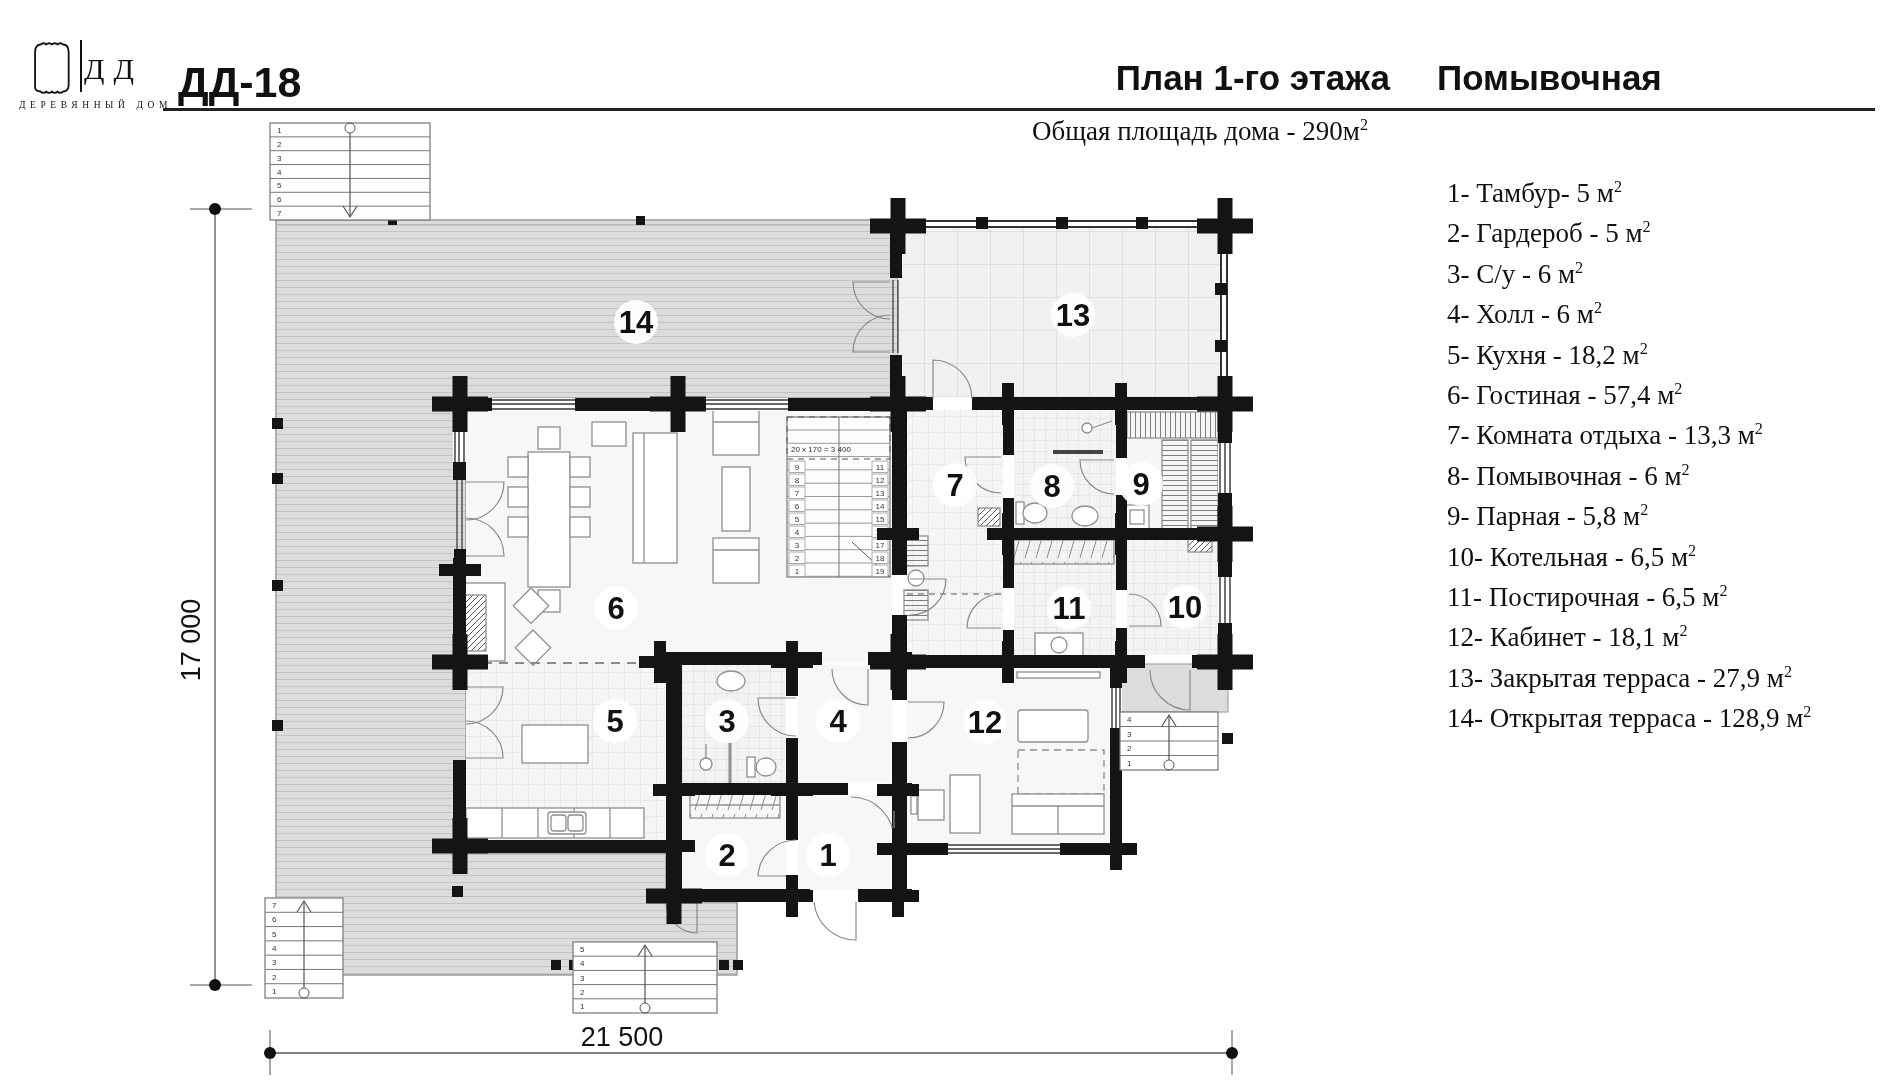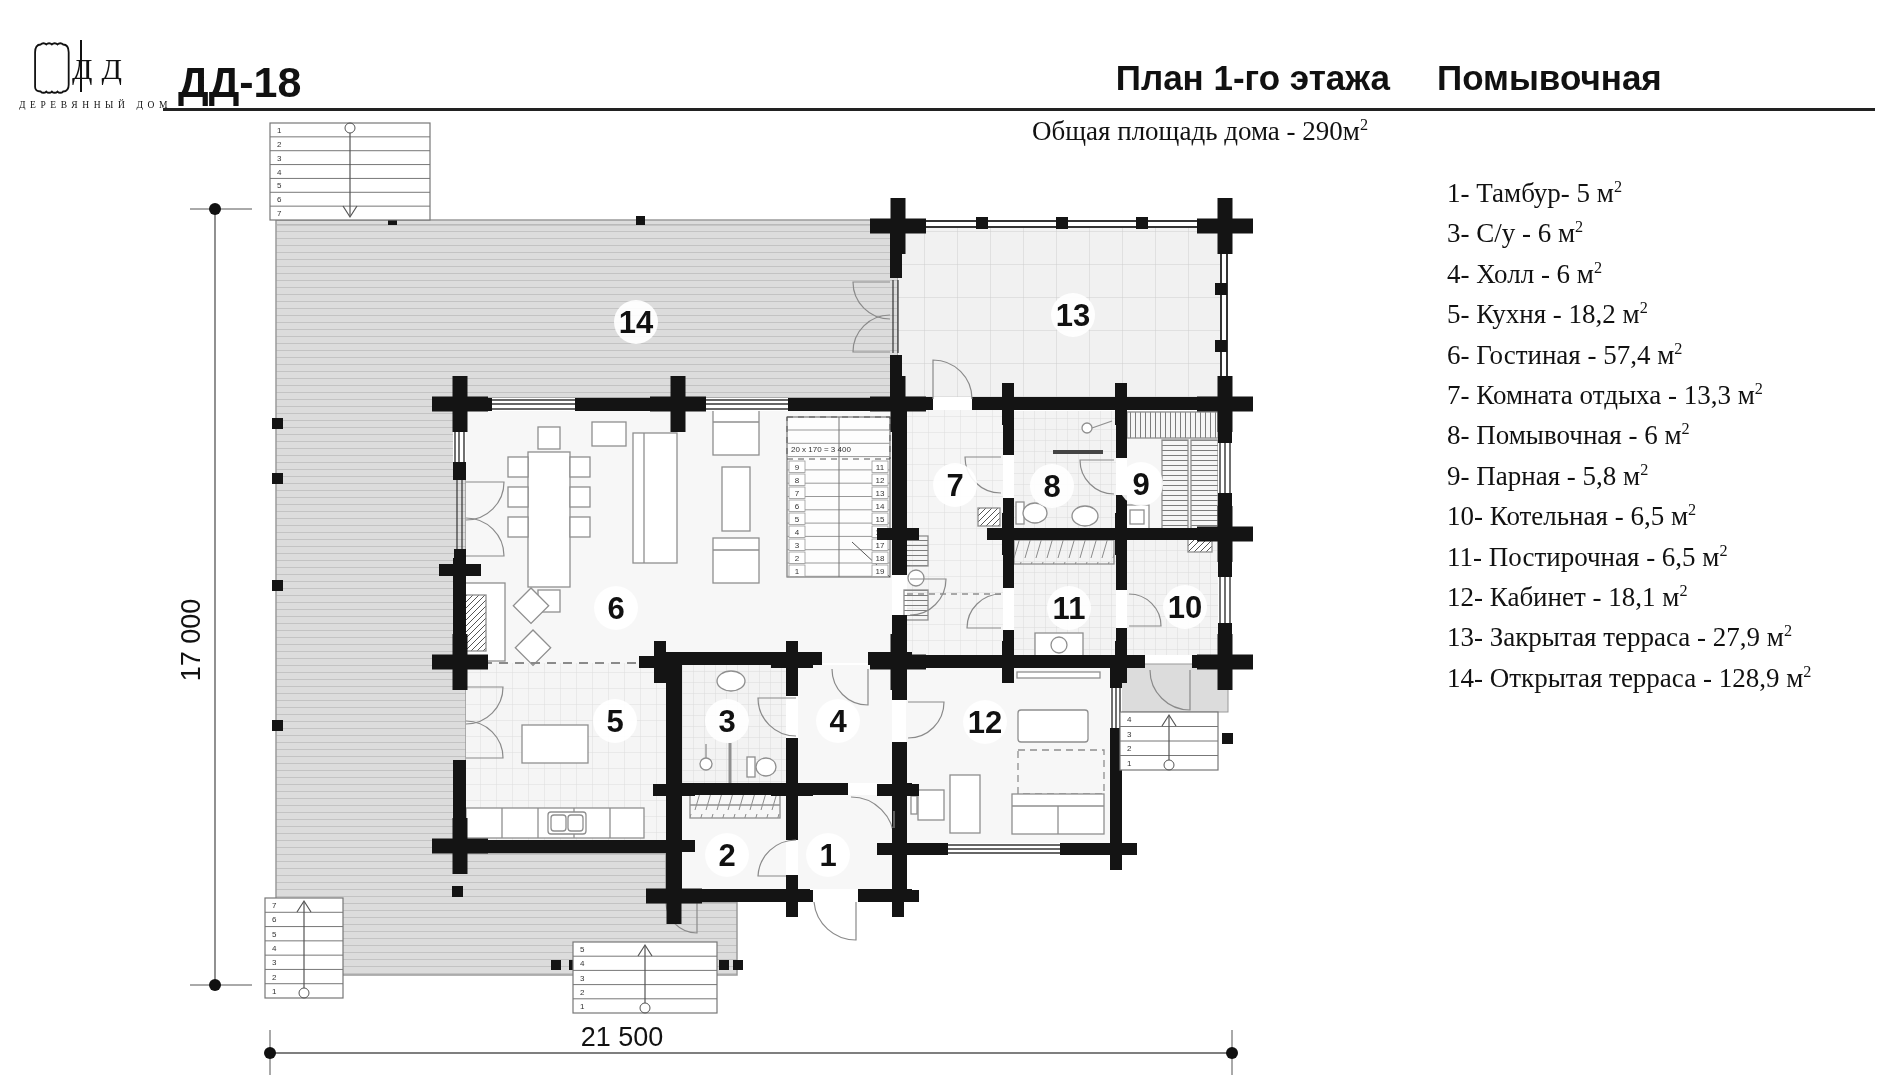--- a/index.html
+++ b/index.html
@@ -2,21 +2,21 @@
 <html><head>
 <meta charset="utf-8">
 <style>
   html,body{margin:0;padding:0;background:#fff;}
   body{width:1890px;height:1080px;position:relative;overflow:hidden;
        font-family:"Liberation Sans",sans-serif;color:#111;}
   .abs{position:absolute;}
   
   #logo-icon{left:28px;top:40px;}
   #logo-divider{left:80px;top:40px;width:2px;height:52px;background:#111;}
-  #logo-letters{left:72px;top:52px;font-family:"Liberation Serif",serif;
+  #logo-letters{left:84px;top:52px;font-family:"Liberation Serif",serif;
       font-size:30px;letter-spacing:9px;font-weight:400;text-align:right;}
   #logo-tagline{left:8px;top:100px;font-size:9.5px;letter-spacing:4.6px;
       font-family:"Liberation Serif",serif;white-space:nowrap;margin-left:11px;}
   #project-code{left:178px;top:58px;font-size:43px;font-weight:bold;}
   #header-rule{left:163px;top:108px;width:1712px;height:3px;background:#222;}
   #plan-title{left:1000px;top:58px;width:390px;text-align:right;
       font-size:35px;font-weight:bold;}
   #legend-title{left:1437px;top:58px;font-size:35px;font-weight:bold;}
   #plan-subtitle{left:960px;top:116px;width:480px;text-align:center;
       font-family:"Liberation Serif",serif;font-size:27px;}
@@ -44,20 +44,21 @@
 <div id="project-code" class="abs">ДД-18</div>
 <div id="header-rule" class="abs"></div>
 <div id="plan-title" class="abs">План 1-го этажа</div>
 <div id="legend-title" class="abs">Помывочная</div>
 <div id="plan-subtitle" class="abs">
   <span>Общая площадь дома - 290м</span><sup>2</sup>
 </div>
 
 <div id="legend-list" class="abs">
     <div class="legend-item"><span>1- Тамбур- 5 м</span><sup>2</sup></div>
+    <div class="legend-item"><span>2- Гардероб - 5 м</span><sup>2</sup></div>
     <div class="legend-item"><span>3- С/у - 6 м</span><sup>2</sup></div>
     <div class="legend-item"><span>4- Холл - 6 м</span><sup>2</sup></div>
     <div class="legend-item"><span>5- Кухня - 18,2 м</span><sup>2</sup></div>
     <div class="legend-item"><span>6- Гостиная - 57,4 м</span><sup>2</sup></div>
     <div class="legend-item"><span>7- Комната отдыха - 13,3 м</span><sup>2</sup></div>
     <div class="legend-item"><span>8- Помывочная - 6 м</span><sup>2</sup></div>
     <div class="legend-item"><span>9- Парная - 5,8 м</span><sup>2</sup></div>
     <div class="legend-item"><span>10- Котельная - 6,5 м</span><sup>2</sup></div>
     <div class="legend-item"><span>11- Постирочная - 6,5 м</span><sup>2</sup></div>
     <div class="legend-item"><span>12- Кабинет - 18,1 м</span><sup>2</sup></div>

